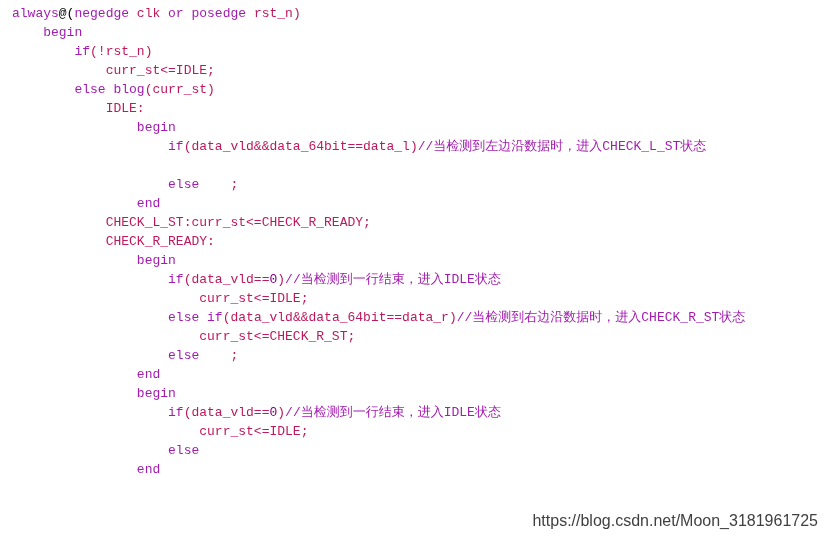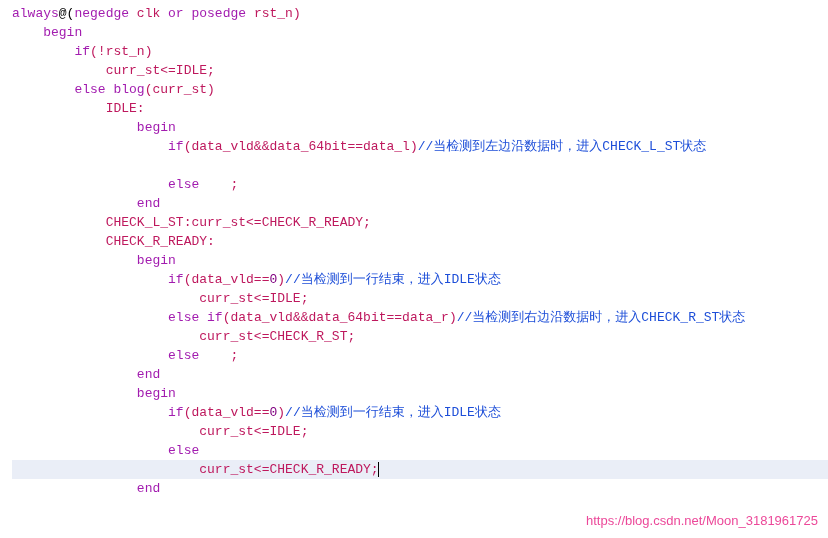--- a/index.html
+++ b/index.html
@@ -25,28 +25,28 @@
       white-space: pre;
       height: 19px;
     }
     .highlighted {
       background: #eaeef7;
     }
     .kw { color: #a21caf; }
     .ident { color: #be185d; }
     .op { color: #000000; }
     .num { color: #800080; }
-    .comment { color: #1d4ed8; }
+    .comment { color: #a21caf; }
     .watermark {
       position: absolute;
       right: 10px;
       bottom: 8px;
-      color: #ec4899;
+      color: #404040;
       font-family: Arial, sans-serif;
-      font-size: 13px;
+      font-size: 16px;
       pointer-events: none;
     }
     .cursor {
       display: inline-block;
       width: 1px;
       height: 15px;
       background: #000;
       vertical-align: middle;
       margin-left: -1px;
     }
@@ -73,19 +73,18 @@
       <div class="line"><span>                    </span><span class="kw">if</span><span class="ident">(data_vld==</span><span class="num">0</span><span class="ident">)</span><span class="comment">//当检测到一行结束，进入IDLE状态</span></div>
       <div class="line"><span>                        </span><span class="ident">curr_st&lt;=IDLE;</span></div>
       <div class="line"><span>                    </span><span class="kw">else</span><span class="ident"> </span><span class="kw">if</span><span class="ident">(data_vld&amp;&amp;data_64bit==data_r)</span><span class="comment">//当检测到右边沿数据时，进入CHECK_R_ST状态</span></div>
       <div class="line"><span>                        </span><span class="ident">curr_st&lt;=CHECK_R_ST;</span></div>
       <div class="line"><span>                    </span><span class="kw">else</span><span class="ident">    ;</span></div>
       <div class="line"><span>                </span><span class="kw">end</span></div>
       <div class="line"><span>                </span><span class="kw">begin</span></div>
       <div class="line"><span>                    </span><span class="kw">if</span><span class="ident">(data_vld==</span><span class="num">0</span><span class="ident">)</span><span class="comment">//当检测到一行结束，进入IDLE状态</span></div>
       <div class="line"><span>                        </span><span class="ident">curr_st&lt;=IDLE;</span></div>
       <div class="line"><span>                    </span><span class="kw">else</span></div>
-      <div class="line highlighted"><span>                        </span><span class="ident">curr_st&lt;=CHECK_R_READY;</span><span class="cursor"></span></div>
       <div class="line"><span>                </span><span class="kw">end</span></div>
       <div class="line"></div>
     </div>
 </div>
 
 <div class="watermark">https://blog.csdn.net/Moon_3181961725</div>
 
 </body></html>

